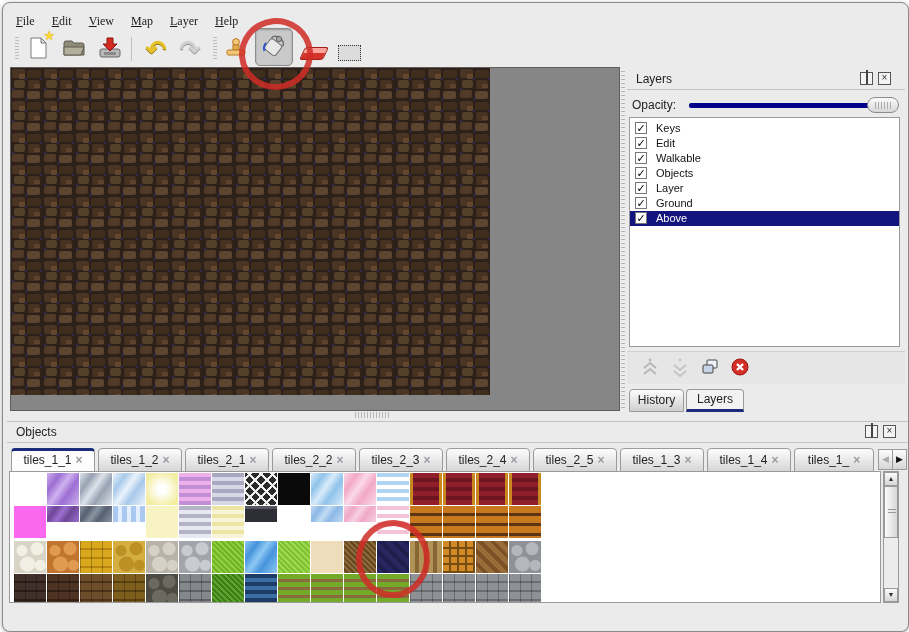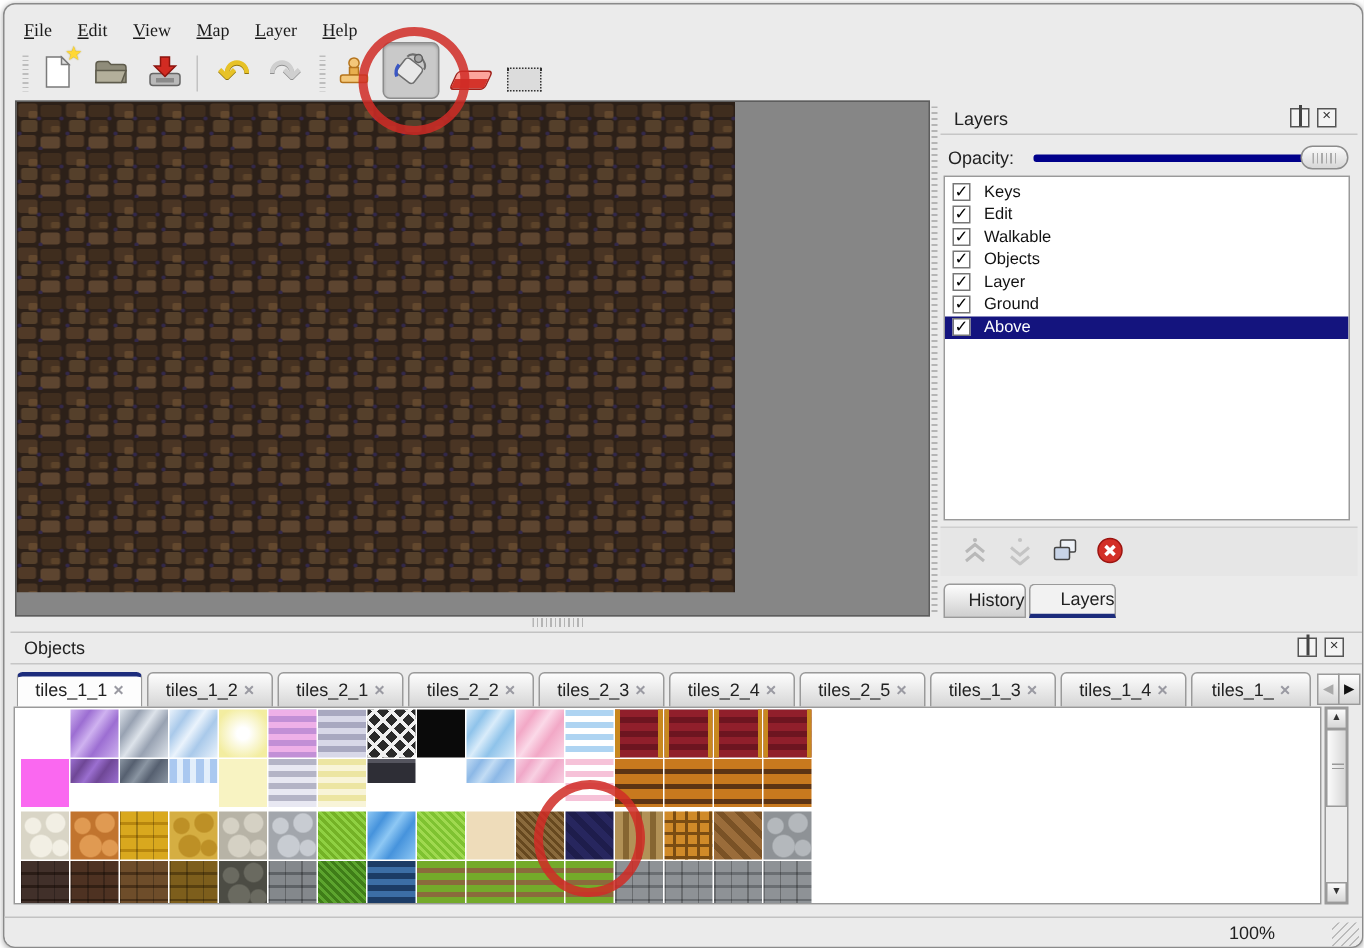--- a/index.html
+++ b/index.html
@@ -47,21 +47,21 @@
                  background:repeating-linear-gradient(90deg,#aaa 0 1px,rgba(0,0,0,0) 1px 3px);}
   .layer-list{position:absolute;left:2px;top:48px;width:271px;height:230px;background:#fff;border:1px solid #9a9a9a;box-sizing:border-box;overflow:hidden;}
   .layer-row{position:relative;height:15px;font-size:11px;color:#111;cursor:pointer;}
   .layer-row.selected{background:#14147e;color:#fff;}
   .chk{position:absolute;left:5px;top:1px;width:12px;height:12px;background:#fff;border:1px solid #777;box-sizing:border-box;
        font-size:11px;line-height:10px;text-align:center;color:#000;font-weight:bold;}
   .layer-name{position:absolute;left:26px;top:1px;}
   .layer-actions{position:absolute;left:0px;top:282px;width:100%;height:32px;border-top:1px solid #cfcfcf;background:#e6e6e6;}
   .act-btn{position:absolute;top:5px;width:22px;height:22px;border:none;background:none;padding:0;cursor:pointer;}
   .panel-tabs{position:absolute;left:0;top:318px;width:100%;height:28px;}
-  .ptab{position:absolute;top:2px;height:23px;box-sizing:border-box;font-size:12px;text-align:right;line-height:21px;
+  .ptab{position:absolute;top:2px;height:23px;box-sizing:border-box;font-size:12px;text-align:center;line-height:21px;
         border:1px solid #9a9a9a;border-radius:4px 4px 0 0;background:linear-gradient(180deg,#fdfdfd,#cfcfcf);color:#222;cursor:pointer;}
   .ptab.active{background:#f2f2f2;border-bottom:3px solid #1c2c7c;line-height:19px;}
   
   .tilesets-panel{position:absolute;left:4px;top:418px;width:901px;height:190px;border-top:1px solid #c2c2c2;}
   .tileset-tabs{position:absolute;left:4px;top:24px;width:866px;height:26px;overflow:hidden;}
   .ttab{position:absolute;top:2px;width:84px;height:24px;box-sizing:border-box;border:1px solid #9a9a9a;border-radius:4px 4px 0 0;
         background:linear-gradient(180deg,#fdfdfd,#d6d6d6);font-size:12px;color:#222;text-align:center;line-height:22px;cursor:pointer;
         white-space:nowrap;overflow:hidden;}
   .ttab.active{background:#fdfdfd;border-top:3px solid #1c2c7c;border-bottom:1px solid #fdfdfd;line-height:19px;}
   .ttab .x{color:#9a9aa2;font-weight:bold;margin-left:4px;}
@@ -350,20 +350,16 @@
         <div class="tile" style="left: 466px; top: 102px; background: repeating-linear-gradient(90deg, rgba(0, 0, 0, 0.25) 0px, rgba(0, 0, 0, 0.25) 1px, rgba(0, 0, 0, 0) 1px, rgba(0, 0, 0, 0) 11px), repeating-linear-gradient(rgb(142, 146, 150) 0px, rgb(142, 146, 150) 7px, rgb(106, 110, 114) 7px, rgb(106, 110, 114) 9px);"></div>
         <div class="tile" style="left: 499px; top: 102px; background: repeating-linear-gradient(90deg, rgba(0, 0, 0, 0.25) 0px, rgba(0, 0, 0, 0.25) 1px, rgba(0, 0, 0, 0) 1px, rgba(0, 0, 0, 0) 11px), repeating-linear-gradient(rgb(142, 146, 150) 0px, rgb(142, 146, 150) 7px, rgb(106, 110, 114) 7px, rgb(106, 110, 114) 9px);"></div>
       </div>
     <div class="vscroll">
       <button class="vs-btn" style="top:0">▲</button>
       <div class="vs-thumb"></div>
       <button class="vs-btn" style="bottom:0">▼</button>
     </div>
   </div>
 
-  <div class="statusbar">
-    <span class="zoom-label">100%</span>
-    <div class="resize-grip"></div>
-  </div>
 
   <div class="red-circle c1"></div>
   <div class="red-circle c2"></div>
 </div>
 
 </body></html>

